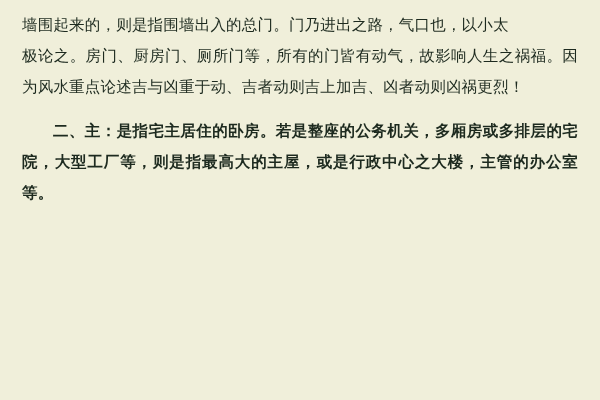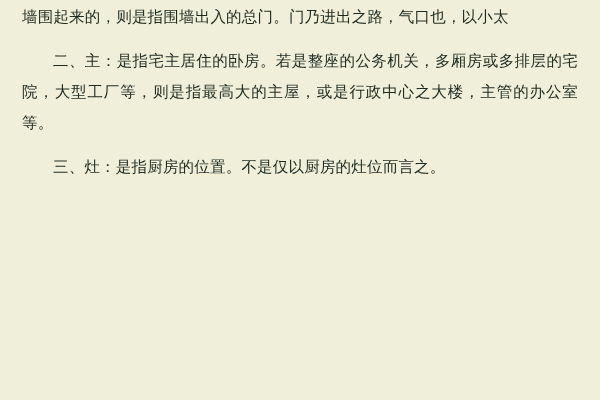--- a/index.html
+++ b/index.html
@@ -12,21 +12,21 @@
     overflow: hidden;
     background: #f0efda;
     font-family: "DejaVu Sans", "Liberation Sans", sans-serif;
   }
   #page {
     position: relative;
     width: 600px;
     height: 400px;
     background: #f0efda;
     box-sizing: border-box;
-    padding: 0 22px;
+    padding: 8px 22px;
   }
   .clip-top {
     position: absolute;
     top: 0;
     left: 0;
     right: 0;
     height: 16px;
     overflow: hidden;
   }
   .para {
@@ -34,46 +34,47 @@
     font-size: 15.5px;
     line-height: 31px;
     letter-spacing: 0.2px;
     text-align: justify;
     text-justify: inter-character;
     margin: 0;
     word-break: break-all;
   }
   .indent {
     text-indent: 2em;
+    font-weight: bold;
   }
   .spacer {
     height: 13px;
   }
   .body-block {
     padding-top: 2px;
   }
 </style>
 </head>
 <body>
 
 <div id="page">
 
   <div class="clip-top"></div>
 
   <div class="body-block">
 
     <p class="para">墙围起来的，则是指围墙出入的总门。门乃进出之路，气口也，以小太</p>
 
+    <p class="para">极论之。房门、厨房门、厕所门等，所有的门皆有动气，故影响人生之祸福。因为风水重点论述吉与凶重于动、吉者动则吉上加吉、凶者动则凶祸更烈！</p>
 
     <div class="spacer"></div>
 
     <p class="para indent">二、主：是指宅主居住的卧房。若是整座的公务机关，多厢房或多排层的宅院，大型工厂等，则是指最高大的主屋，或是行政中心之大楼，主管的办公室等。</p>
 
     <div class="spacer"></div>
 
-    <p class="para indent">三、灶：是指厨房的位置。不是仅以厨房的灶位而言之。</p>
 
     <div class="spacer"></div>
 
 
   </div>
 
 </div>
 
 </body></html>

